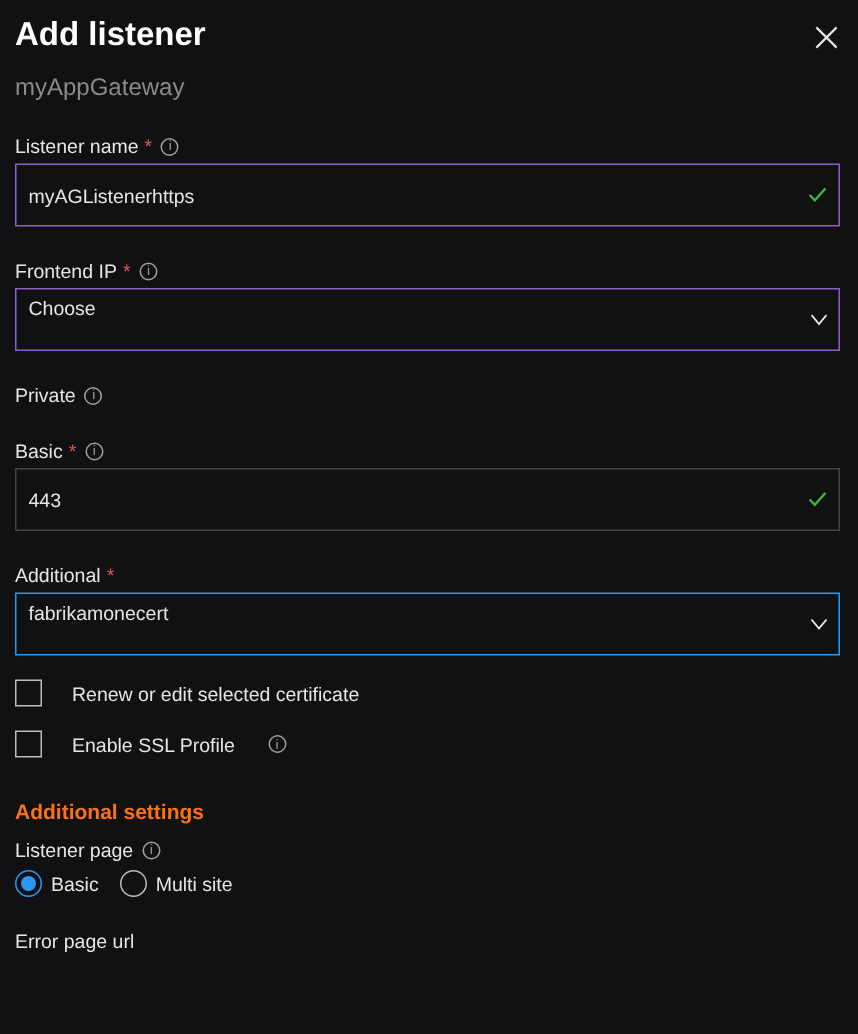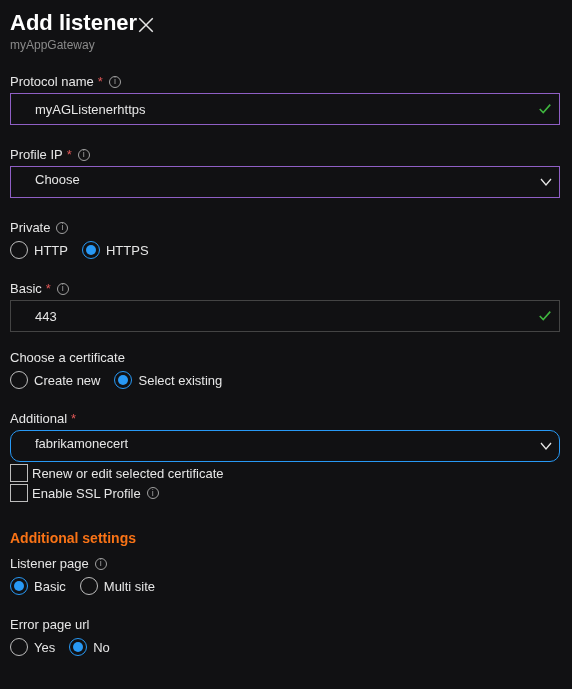--- a/index.html
+++ b/index.html
@@ -6,154 +6,121 @@
   body {
     background: #111113;
     color: #e6e6e6;
     font-family: "Segoe UI", Arial, sans-serif;
     font-size: 13px;
     width: 572px;
     height: 689px;
     overflow: hidden;
   }
   .panel { padding: 10px 12px 0 10px; }
-  .header { display: flex; align-items: flex-start; }
+  .header { display: flex; align-items: flex-start; justify-content: space-between; }
   .title { font-size: 22px; font-weight: 600; color: #fff; }
   .close { width: 18px; height: 18px; cursor: pointer; color: #e6e6e6; margin-top: 6px; }
-  .subtitle { color: #8a8a8a; font-size: 12px; margin-top: 2px; }
+  .subtitle { color: #8a8a8a; font-size: 16px; margin-top: 14px; }
   .field { margin-top: 22px; }
   .field.tight { margin-top: 18px; }
   .label-row { display: flex; align-items: center; gap: 4px; margin-bottom: 4px; }
   .label { color: #e6e6e6; }
   .req { color: #e05757; }
   .info-icon { width: 12px; height: 12px; border: 1px solid #a0a0a0; border-radius: 50%; display: inline-flex; align-items: center; justify-content: center; font-size: 9px; color: #a0a0a0; line-height: 1; margin-left: 2px; }
   .input-text, .select {
     width: 100%;
     background: #111113;
     color: #e6e6e6;
     border: 1px solid #444;
-    padding: 5px 28px 5px 24px;
+    padding: 5px 28px 5px 8px;
     font-size: 13px;
-    height: 32px;
+    height: 42px;
     position: relative;
   }
   .input-wrap { position: relative; }
   .valid .input-text, .valid .select { border-color: #8f5fc5; }
-  .focus .select { border-color: #2899f5; border-radius: 10px; }
+  .focus .select { border-color: #2899f5; }
   .check { position: absolute; right: 8px; top: 50%; transform: translateY(-50%); width: 14px; height: 14px; color: #3fb63f; }
   .chev { position: absolute; right: 8px; top: 50%; transform: translateY(-50%); width: 12px; height: 12px; color: #e6e6e6; pointer-events: none; }
   .radio-row { display: flex; align-items: center; gap: 14px; margin-top: 6px; }
   .radio { display: inline-flex; align-items: center; gap: 6px; cursor: pointer; }
   .radio-circle {
     width: 18px; height: 18px; border-radius: 50%; border: 1.5px solid #bdbdbd;
     display: inline-flex; align-items: center; justify-content: center;
   }
   .radio.selected .radio-circle { border-color: #2899f5; }
   .radio.selected .radio-dot { width: 10px; height: 10px; border-radius: 50%; background: #2899f5; }
   .radio-label { color: #e6e6e6; }
-  .checkbox-row { display: flex; align-items: center; gap: 4px; margin-top: 2px; cursor: pointer; }
+  .checkbox-row { display: flex; align-items: center; gap: 20px; margin-top: 16px; cursor: pointer; }
   .checkbox { width: 18px; height: 18px; border: 1px solid #bdbdbd; }
   .section-heading { font-weight: 600; color: #f97316; font-size: 14px; margin-top: 28px; }
 </style>
 </head>
 <body>
 
 <div class="panel">
   <div class="header">
     <div>
       <div class="title">Add listener</div>
       <div class="subtitle">myAppGateway</div>
     </div>
     <svg class="close" viewBox="0 0 16 16">
         <path d="M2 2 L14 14 M14 2 L2 14" stroke="currentColor" stroke-width="1.3" fill="none"></path>
       </svg>
   </div>
 
   <div class="field">
     <div class="label-row">
-      <span class="label">Protocol name</span>
+      <span class="label">Listener name</span>
       <span class="req">*</span>
       <span class="info-icon">i</span>
     </div>
     <div class="input-wrap valid">
       <input type="text" class="input-text" value="myAGListenerhttps" style="">
       <svg class="check" viewBox="0 0 16 16">
           <path d="M2 8 L6 12 L14 3" stroke="currentColor" stroke-width="1.8" fill="none"></path>
         </svg>
     </div>
   </div>
 
   <div class="field">
     <div class="label-row">
-      <span class="label">Profile IP</span>
+      <span class="label">Frontend IP</span>
       <span class="req">*</span>
       <span class="info-icon">i</span>
     </div>
     <div class="input-wrap valid">
       <div class="select">Choose</div>
       <svg class="chev" viewBox="0 0 12 12">
           <path d="M1 3 L6 9 L11 3" stroke="currentColor" stroke-width="1.3" fill="none"></path>
         </svg>
     </div>
   </div>
 
   <div class="field">
     <div class="label-row">
       <span class="label">Private</span>
       <span class="info-icon">i</span>
-    </div>
-    <div class="radio-row">
-      <div class="radio">
-        <span class="radio-circle">
-            <span class="radio-dot"></span>
-          </span>
-        <span class="radio-label">HTTP</span>
-      </div>
-      <div class="radio selected">
-        <span class="radio-circle">
-            <span class="radio-dot"></span>
-          </span>
-        <span class="radio-label">HTTPS</span>
-      </div>
     </div>
   </div>
 
   <div class="field">
     <div class="label-row">
       <span class="label">Basic</span>
       <span class="req">*</span>
       <span class="info-icon">i</span>
     </div>
     <div class="input-wrap">
       <input type="text" class="input-text" value="443" style="">
       <svg class="check" viewBox="0 0 16 16">
           <path d="M2 8 L6 12 L14 3" stroke="currentColor" stroke-width="1.8" fill="none"></path>
         </svg>
     </div>
   </div>
 
-  <div class="field tight">
-    <div class="label-row">
-      <span class="label">Choose a certificate</span>
-    </div>
-    <div class="radio-row">
-      <div class="radio">
-        <span class="radio-circle">
-            <span class="radio-dot"></span>
-          </span>
-        <span class="radio-label">Create new</span>
-      </div>
-      <div class="radio selected">
-        <span class="radio-circle">
-            <span class="radio-dot"></span>
-          </span>
-        <span class="radio-label">Select existing</span>
-      </div>
-    </div>
-  </div>
 
   <div class="field">
     <div class="label-row">
       <span class="label">Additional</span>
       <span class="req">*</span>
     </div>
     <div class="input-wrap focus">
       <div class="select">fabrikamonecert</div>
       <svg class="chev" viewBox="0 0 12 12">
           <path d="M1 3 L6 9 L11 3" stroke="currentColor" stroke-width="1.3" fill="none"></path>
@@ -192,29 +159,15 @@
           </span>
         <span class="radio-label">Multi site</span>
       </div>
     </div>
   </div>
 
   <div class="field" style="">
     <div class="label-row">
       <span class="label">Error page url</span>
     </div>
-    <div class="radio-row">
-      <div class="radio">
-        <span class="radio-circle">
-            <span class="radio-dot"></span>
-          </span>
-        <span class="radio-label">Yes</span>
-      </div>
-      <div class="radio selected">
-        <span class="radio-circle">
-            <span class="radio-dot"></span>
-          </span>
-        <span class="radio-label">No</span>
-      </div>
-    </div>
   </div>
 
 </div>
 
 </body></html>

